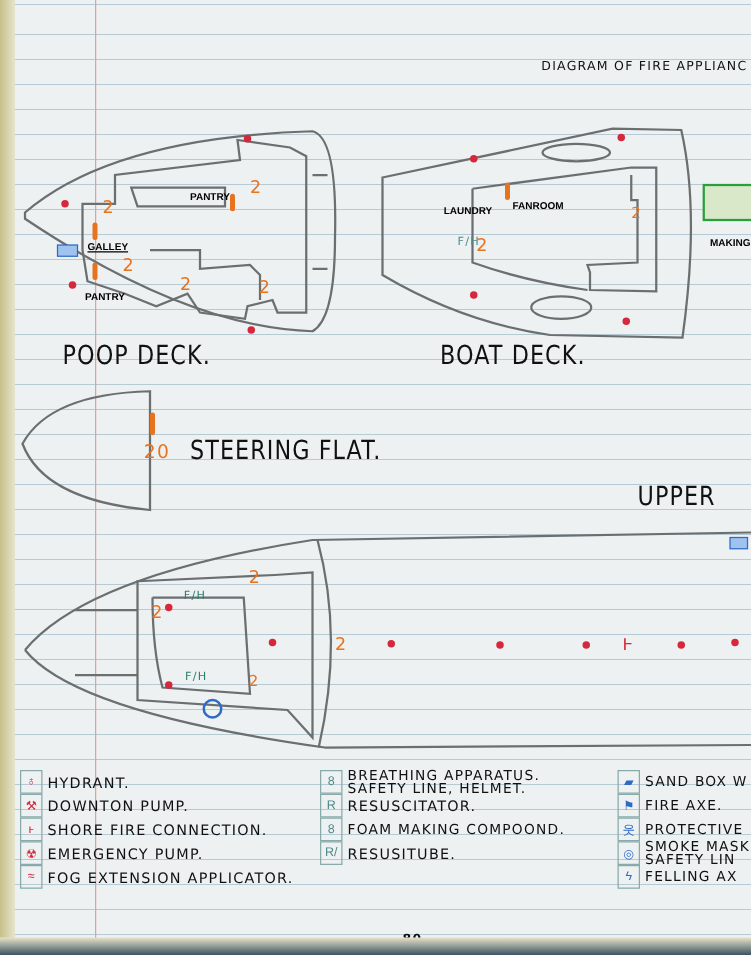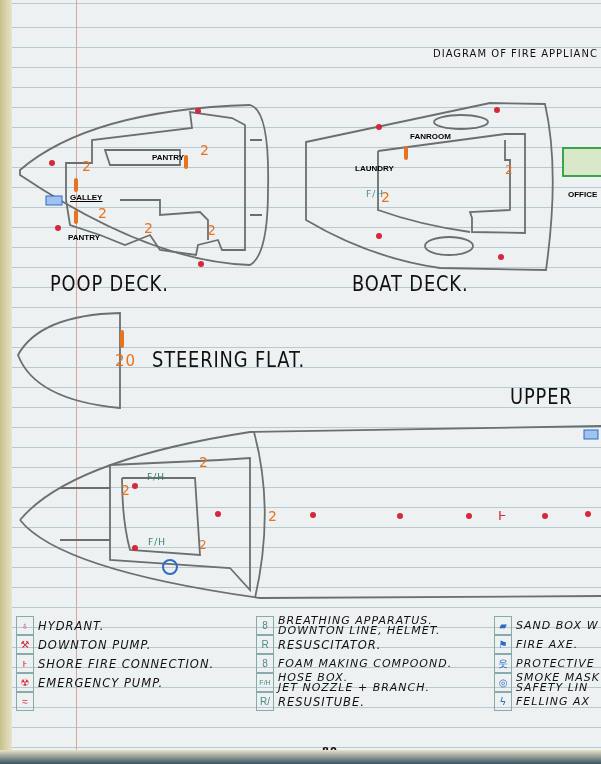--- a/index.html
+++ b/index.html
@@ -12,21 +12,21 @@
   .bottom-shadow{position:absolute;left:0;bottom:0;width:601px;height:14px;background:linear-gradient(to bottom,#e8e3c8,#3a5363);}
   .hand{font-family:"DejaVu Sans",sans-serif;color:#111;position:absolute;letter-spacing:1px;}
   .title{top:48px;left:388px;font-size:10px;white-space:nowrap;margin-left:45px;}
   .deck-label{font-size:21px;white-space:nowrap;transform:scaleX(0.85);transform-origin:left;}
   svg.drawing{position:absolute;left:0;top:0;}
   .room{font-size:8px;font-weight:bold;position:absolute;white-space:nowrap;}
   .legend{position:absolute;top:616px;left:16px;width:590px;height:100px;}
   .leg-col{position:absolute;top:0;}
   .leg-row{display:flex;align-items:center;height:19px;}
   .leg-icon{width:16px;height:17px;border:1px solid #8aa;margin-right:4px;display:flex;align-items:center;justify-content:center;font-size:10px;flex-shrink:0;}
-  .leg-text{font-family:"DejaVu Sans",sans-serif;font-size:11.5px;color:#111;white-space:nowrap;letter-spacing:1px;line-height:10px;font-style:italic;}
+  .leg-text{font-family:"DejaVu Sans",sans-serif;font-size:11.5px;color:#111;white-space:nowrap;letter-spacing:1px;line-height:10px;}
   .leg-text.small{font-size:11px;}
   .page-num{position:absolute;top:746px;left:322px;font-size:10px;font-weight:bold;}
 </style>
 </head>
 <body>
 
 <div class="page">
   <div class="binding"></div>
   <div class="margin-line"></div>
 
@@ -89,23 +89,23 @@
     <rect x="584" y="430" width="14" height="9" fill="#9fc3ee" stroke="#2e6bc4"></rect>
 
     <circle cx="170" cy="567" r="7" fill="none" stroke="#2e6bc4" stroke-width="2"></circle>
 
     <text x="498" y="520" font-size="13" fill="#d6283c" font-family="DejaVu Sans, sans-serif">Ⱶ</text>
   </svg>
 
   <div class="room" style="top:153px;left:152px;">PANTRY</div>
   <div class="room" style="top:193px;left:70px;text-decoration:underline;">GALLEY</div>
   <div class="room" style="top:233px;left:68px;">PANTRY</div>
-  <div class="room" style="top:132px;left:410px;">FANROOM</div>
+  <div class="room" style="top:160px;left:410px;">FANROOM</div>
   <div class="room" style="top:164px;left:355px;">LAUNDRY</div>
-  <div class="room" style="top:190px;left:568px;">OFFICE</div>
+  <div class="room" style="top:190px;left:568px;">MAKING</div>
 
   <div class="hand" style="top:142px;left:200px;font-size:14px;color:#e8731e;">2</div>
   <div class="hand" style="top:158px;left:82px;font-size:14px;color:#e8731e;">2</div>
   <div class="hand" style="top:205px;left:98px;font-size:14px;color:#e8731e;">2</div>
   <div class="hand" style="top:220px;left:144px;font-size:14px;color:#e8731e;">2</div>
   <div class="hand" style="top:222px;left:207px;font-size:14px;color:#e8731e;">2</div>
   <div class="hand" style="top:163px;left:505px;font-size:12px;color:#e8731e;">2</div>
   <div class="hand" style="top:189px;left:381px;font-size:14px;color:#e8731e;">2</div>
   <div class="hand" style="top:189px;left:366px;font-size:9px;color:#4f8a8b;">F/H</div>
   <div class="hand" style="top:352px;left:115px;font-size:15px;color:#e8731e;">20</div>
@@ -134,38 +134,35 @@
       <div class="leg-row">
           <span class="leg-icon" style="color:#d6283c">ⱶ</span>
           <span class="leg-text">SHORE FIRE CONNECTION.</span>
         </div>
       <div class="leg-row">
           <span class="leg-icon" style="color:#d6283c">☢</span>
           <span class="leg-text">EMERGENCY PUMP.</span>
         </div>
       <div class="leg-row">
           <span class="leg-icon" style="color:#d6283c">≈</span>
+          <span class="leg-text">FOG EXTENSION APPLICATOR.</span>
         </div>
     </div>
     <div class="leg-col" style="left:240px;">
       <div class="leg-row">
           <span class="leg-icon" style="color:#4f8a8b">8</span>
-          <span class="leg-text small"><span>BREATHING APPARATUS.</span><br><span>DOWNTON LINE, HELMET.</span></span>
+          <span class="leg-text small"><span>BREATHING APPARATUS.</span><br><span>SAFETY LINE, HELMET.</span></span>
         </div>
       <div class="leg-row">
           <span class="leg-icon" style="color:#4f8a8b">R</span>
           <span class="leg-text">RESUSCITATOR.</span>
         </div>
       <div class="leg-row">
           <span class="leg-icon" style="color:#4f8a8b">8</span>
           <span class="leg-text small">FOAM MAKING COMPOOND.</span>
-        </div>
-      <div class="leg-row">
-          <span class="leg-icon" style="color:#4f8a8b;font-size:7px">F/H</span>
-          <span class="leg-text small"><span>HOSE BOX.</span><br><span>JET NOZZLE + BRANCH.</span></span>
         </div>
       <div class="leg-row">
           <span class="leg-icon" style="color:#4f8a8b">R/</span>
           <span class="leg-text">RESUSITUBE.</span>
         </div>
     </div>
     <div class="leg-col" style="left:478px;">
       <div class="leg-row">
           <span class="leg-icon" style="color:#2e6bc4">▰</span>
           <span class="leg-text small">SAND BOX W</span>

